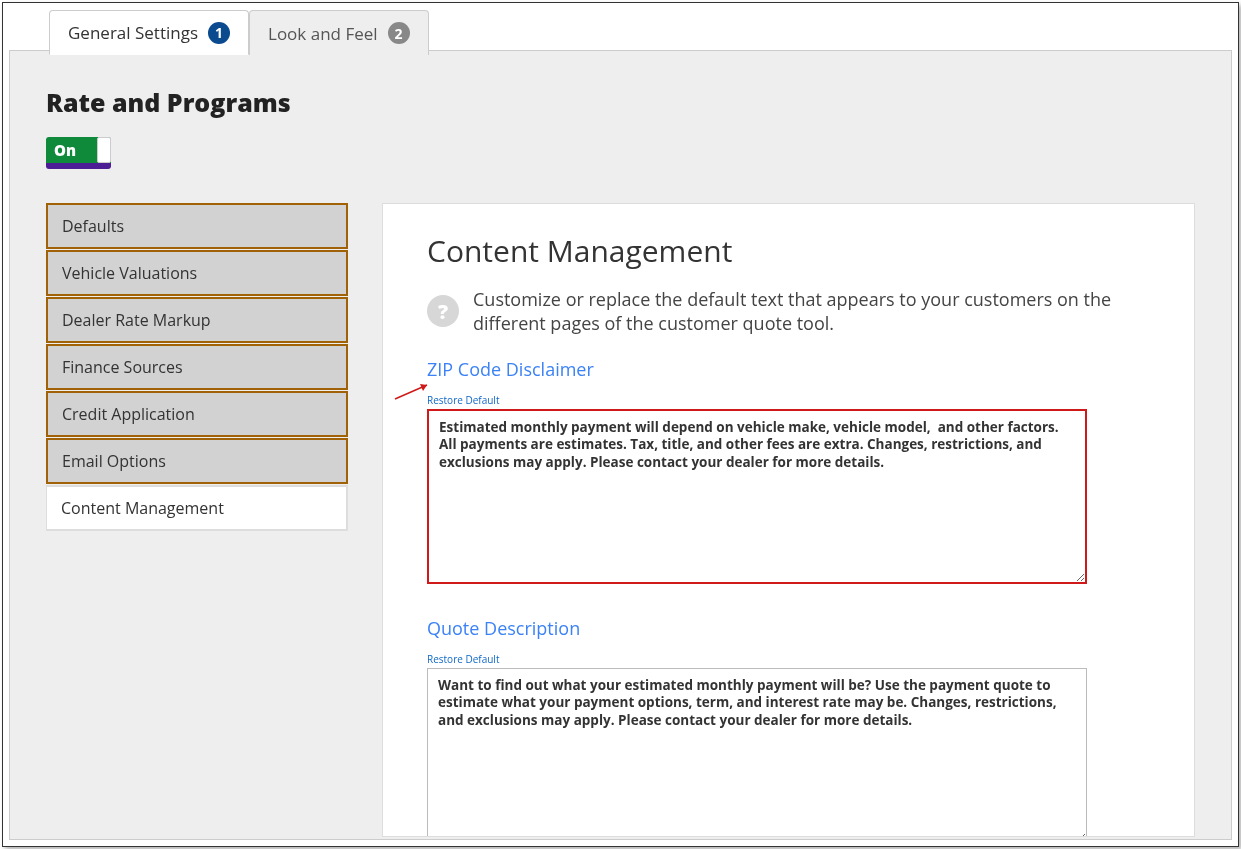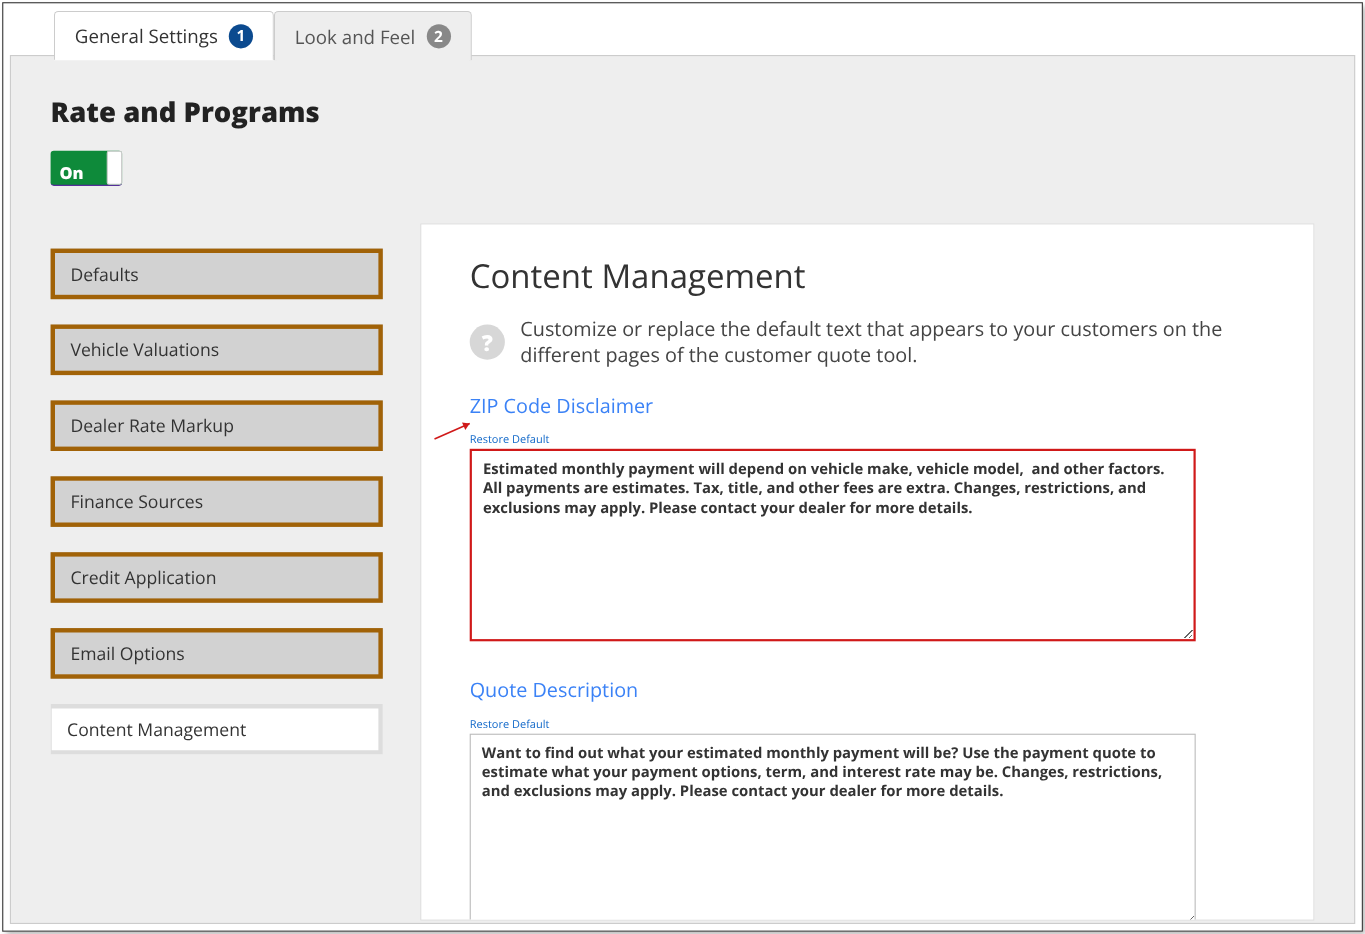--- a/index.html
+++ b/index.html
@@ -73,28 +73,28 @@
 
   h1.page-title {
     font-size: 25px;
     font-weight: 800;
     color: #222;
     margin-bottom: 18px;
   }
 
   .toggle {
     display: inline-flex;
-    align-items: flex-end;
+    align-items: center;
     width: 65px;
     height: 32px;
     background: #0e8a3a;
     border-radius: 3px;
     position: relative;
     cursor: pointer;
-    border-bottom: 1px solid #4c1d95;
+    border-bottom: 6px solid #4c1d95;
   }
   .toggle .label {
     color: #fff;
     font-weight: 800;
     font-size: 15px;
     padding-left: 8px;
   }
   .toggle .knob {
     position: absolute;
     right: 0; top: 0;
@@ -116,24 +116,23 @@
     flex-shrink: 0;
   }
   .sidenav .item {
     display: flex;
     align-items: center;
     height: 46px;
     padding: 0 14px;
     font-size: 16px;
     color: #333;
     background: #d2d2d2;
-    border: 4px solid #a16207;
+    border: 2px solid #a16207;
     cursor: pointer;
     margin-bottom: 1px;
-    margin-top: 23px;
   }
   .sidenav .item.active {
     background: #fff;
     border-color: #ddd;
     border-left: 1px solid #ddd;
   }
 
   .content {
     flex: 1;
     background: #fff;

